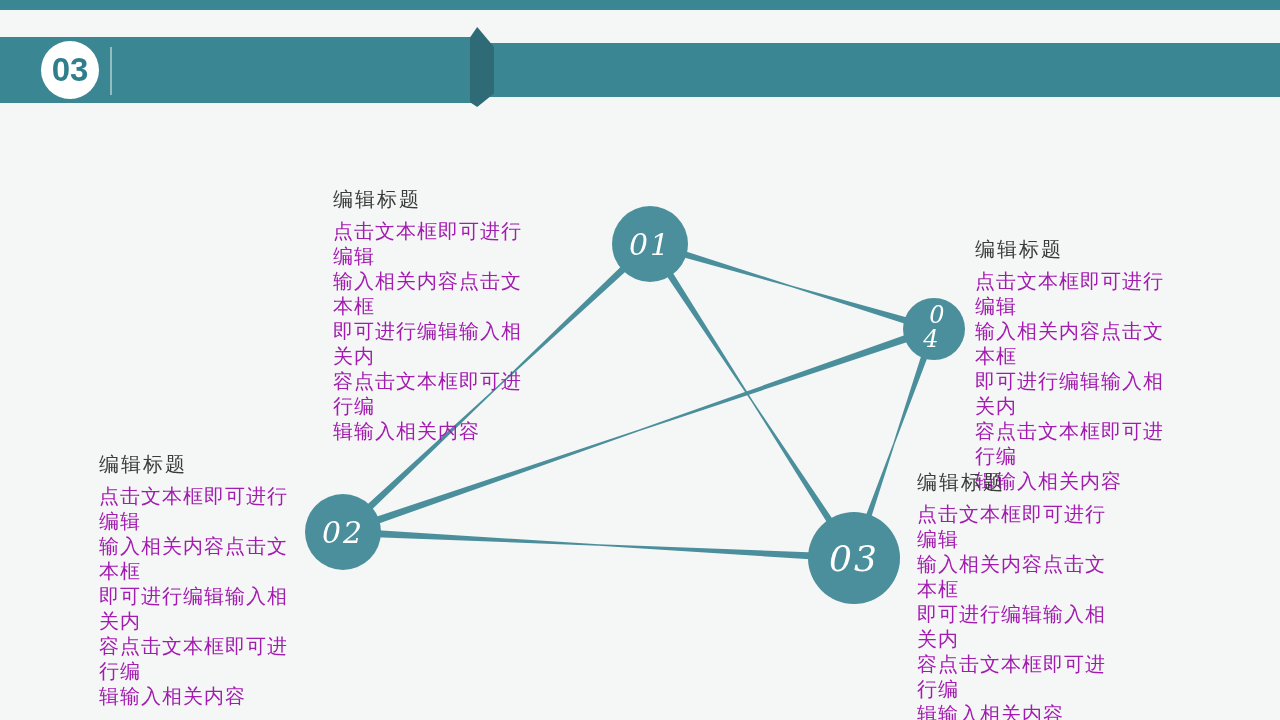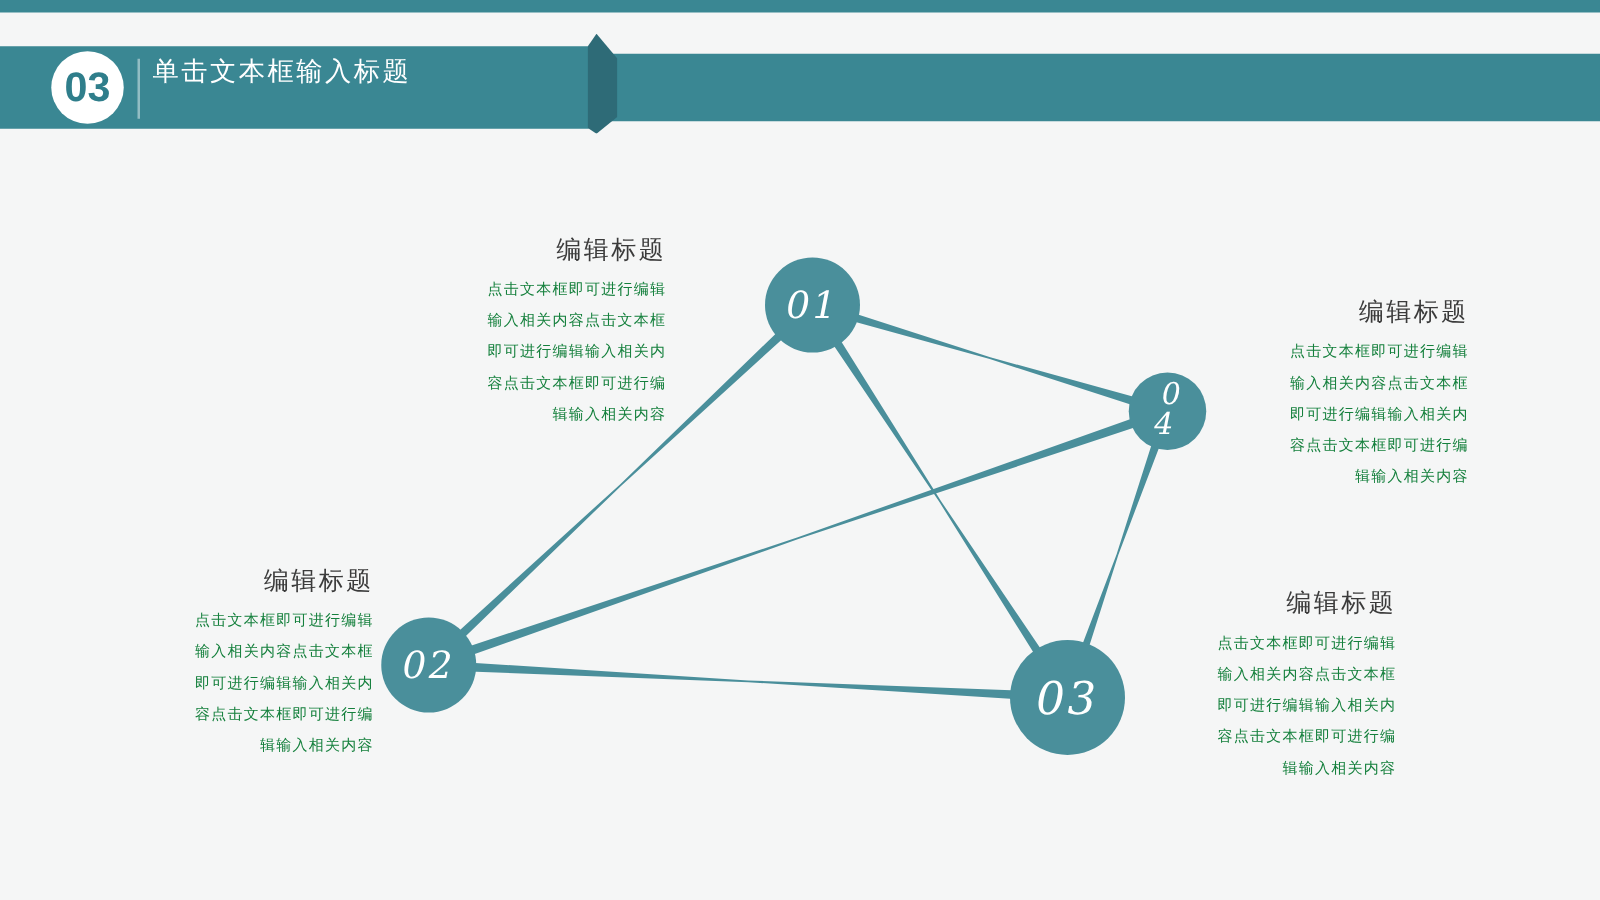--- a/index.html
+++ b/index.html
@@ -46,42 +46,41 @@
   }
 
   
   #diagram-svg { position: absolute; left: 0; top: 0; }
   .node-label {
     font-family: "DejaVu Serif", "Liberation Serif", serif;
     font-style: italic; fill: #ffffff; letter-spacing: 2px;
   }
 
   
-  .tblock { position: absolute; width: 200px; text-align: right; }
+  .tblock { position: absolute; width: 200px; text-align: left; }
   .tblock-heading {
     font-size: 20px; color: #3B3B3B; letter-spacing: 2px; margin-bottom: 6px;
   }
   .tblock-body {
-    font-size: 12px; color: #15803d; line-height: 25px; letter-spacing: 1px;
+    font-size: 20px; color: #a21caf; line-height: 25px; letter-spacing: 1px;
     white-space: pre-line;
   }
 </style>
 </head>
 <body style="background: rgb(245, 246, 246);">
 
 <div class="top-strip" style="background: rgb(58, 135, 147);"></div>
 <div class="header-bar" style="background: rgb(58, 135, 147);"></div>
 
 <div class="ribbon" style="background: rgb(58, 135, 147);">
   <div class="badge" style="color: rgb(47, 126, 139);">
     <span>03</span>
   </div>
   <div class="header-vline"></div>
   <div class="header-text">
-    <div class="header-title">单击文本框输入标题</div>
   </div>
 </div>
 <div class="ribbon-fold" style="background: rgb(46, 107, 119);"></div>
 
 <svg id="diagram-svg" width="1280" height="720" viewBox="0 0 1280 720">
     <polygon points="647.3,241.1 496.0,387.5 340.3,529.1 345.7,534.9 497.0,388.5 652.7,246.9" fill="#4A8F9B"></polygon>
     <polygon points="646.6,246.2 751.4,401.4 850.6,560.2 857.4,555.8 752.6,400.6 653.4,241.8" fill="#4A8F9B"></polygon>
     <polygon points="648.9,247.8 791.8,287.2 932.9,332.8 935.1,325.2 792.2,285.8 651.1,240.2" fill="#4A8F9B"></polygon>
     <polygon points="342.8,536.0 598.5,545.7 853.8,562.0 854.2,554.0 598.5,544.3 343.2,528.0" fill="#4A8F9B"></polygon>
     <polygon points="344.3,535.8 638.7,431.2 935.3,332.8 932.7,325.2 638.3,429.8 341.7,528.2" fill="#4A8F9B"></polygon>

